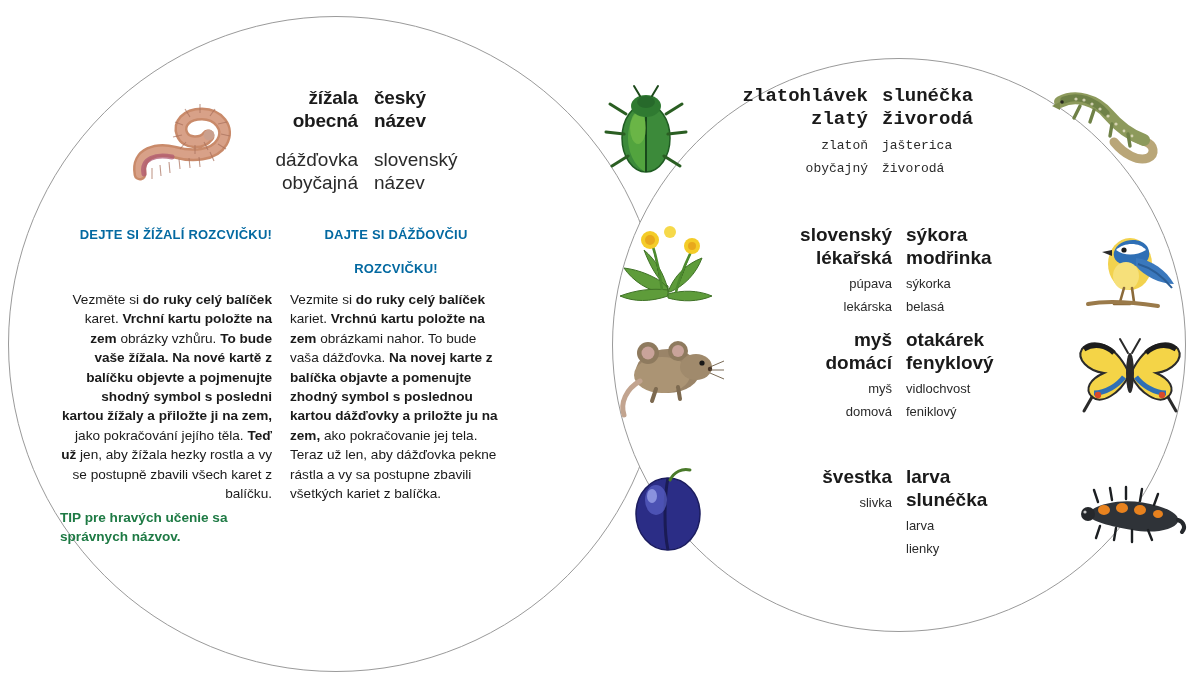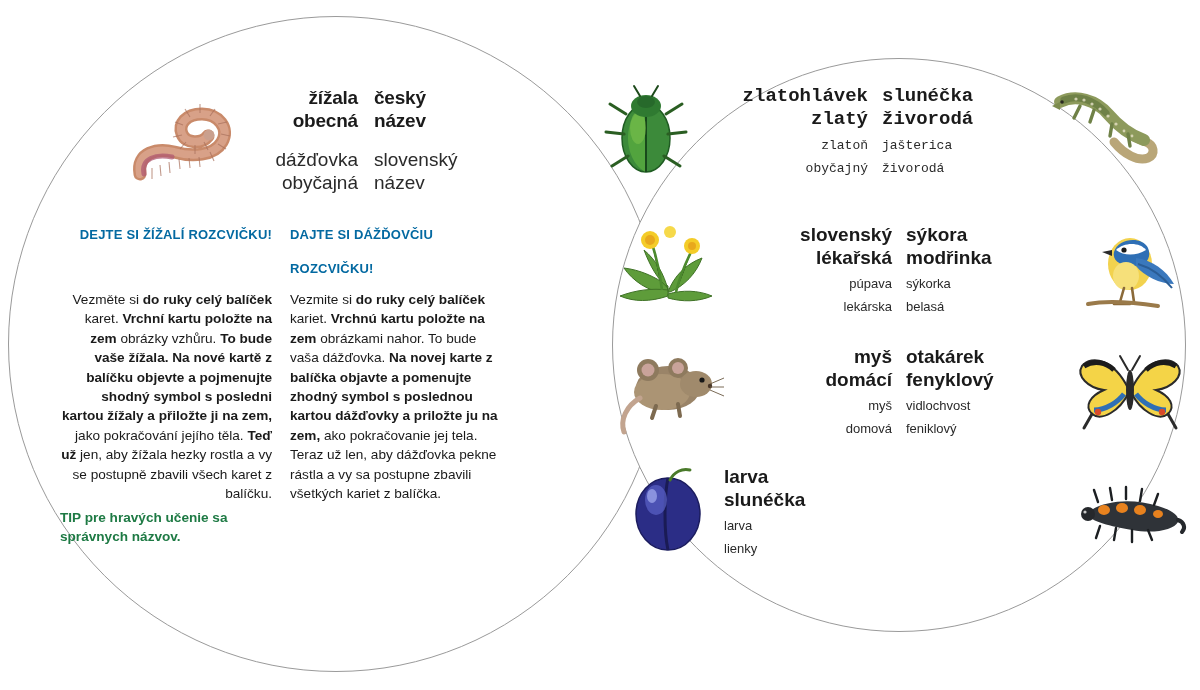--- a/index.html
+++ b/index.html
@@ -89,21 +89,21 @@
   }
   .heading {
     color: #0369a1;
     font-weight: bold;
     font-size: 13px;
     line-height: 34px;
     letter-spacing: 0.2px;
     width: 212px;
   }
   .heading.cz { text-align: right; }
-  .heading.sk { text-align: left; }
+  .heading.sk { text-align: center; }
 
   .body-cols {
     position: absolute;
     left: 60px;
     top: 290px;
     width: 480px;
     display: flex;
     gap: 18px;
     font-size: 13.6px;
     line-height: 19.4px;
@@ -159,21 +159,21 @@
   }
   .sp-plain {
     font-size: 13px;
     line-height: 23px;
     margin-top: 3px;
     color: #2a2a2a;
   }
 
   #row-1 { left: 588px; top: 80px; font-family: Liberation Mono, monospace;  }
   #row-2 { left: 612px; top: 218px; }
-  #row-3 { left: 612px; top: 340px; }
+  #row-3 { left: 612px; top: 323px; }
   #row-4 { left: 612px; top: 460px; }
 
   svg { display: block; overflow: visible; }
 </style>
 </head>
 <body>
 
 <div class="card" id="card-left"></div>
 
 <div class="left-inner">
@@ -425,20 +425,24 @@
     <svg width="112" height="104" viewBox="0 0 112 104" aria-hidden="true">
       <ellipse cx="56" cy="54" rx="32" ry="36" fill="#2b2d86"></ellipse>
       <ellipse cx="56" cy="54" rx="32" ry="36" fill="none" stroke="#1b1c5e" stroke-width="1.5"></ellipse>
       <path d="M56 18 C52 38 52 72 56 90" stroke="#1a1b55" stroke-width="3" fill="none"></path>
       <ellipse cx="44" cy="40" rx="11" ry="15" fill="#5b63c8" opacity=".7"></ellipse>
       <ellipse cx="40" cy="36" rx="5" ry="7" fill="#9aa2e8" opacity=".8"></ellipse>
       <path d="M58 20 C62 12 70 8 78 10" stroke="#4a7a2a" stroke-width="3" fill="none" stroke-linecap="round"></path>
     </svg>
   </div>
   <div class="sp-names">
+    <div class="sp-col cz">
+      <div class="sp-bold" style="white-space:pre-line">švestka</div>
+      <div class="sp-plain" style="white-space:pre-line">slivka</div>
+    </div>
     <div class="sp-col sk">
       <div class="sp-bold" style="white-space:pre-line">larva
 slunéčka</div>
       <div class="sp-plain" style="white-space:pre-line">larva
 lienky</div>
     </div>
   </div>
   <div class="sp-art-right">
     <svg width="112" height="104" viewBox="0 0 112 104" aria-hidden="true">
       <path d="M12 54 C28 40 58 38 84 46 C98 50 106 56 104 62 C100 70 80 74 58 70 C36 66 18 62 12 54 Z" fill="#2f3338"></path>

